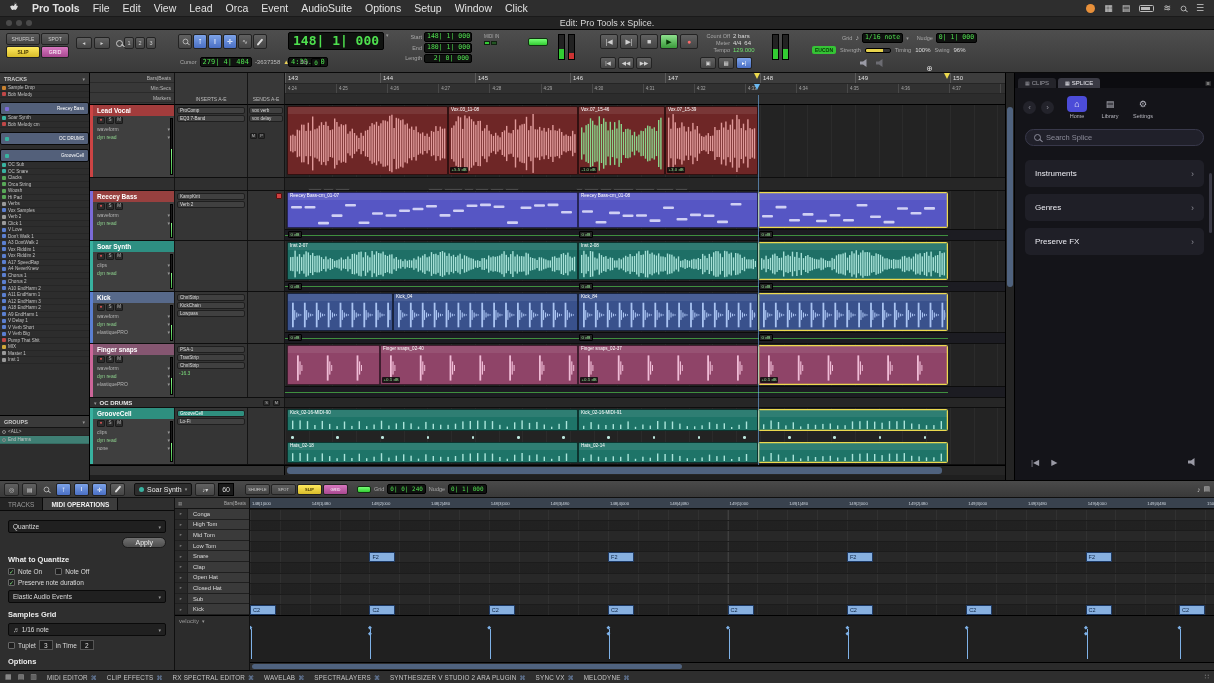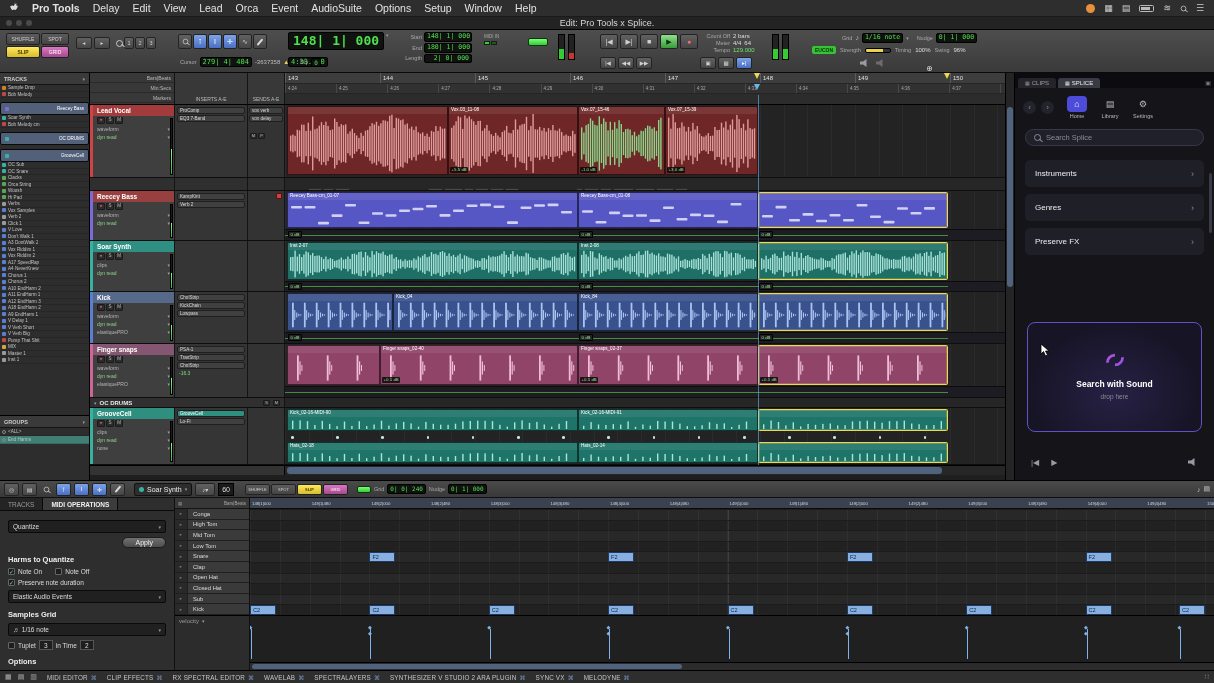--- a/index.html
+++ b/index.html
@@ -215,31 +215,31 @@
 </head>
 <body>
 
 <div id="menubar">
   <span><svg width="9" height="11" viewBox="0 0 9 11">
         <path d="M4.5 2.6c.8-1 2-1 2-1s.2 1-.6 1.9c.9-.1 2 .6 2 .6s-1.2 3.9-2.6 3.9c-.6 0-.7-.4-1.3-.4s-.8.4-1.3.4C1.3 8 .2 4.4.2 4.4s1-.9 2.2-.8c.7 0 1.2.4 1.5.4.2 0 .4-1 .6-1.4z" fill="#ddd"></path>
         <path d="M5.2.3c.2.6-.2 1.3-.6 1.6-.1-.6.2-1.3.6-1.6z" fill="#ddd"></path>
       </svg></span>
   <div id="mb-items">
       <span class="mb-item mb-first">Pro Tools</span>
-      <span class="mb-item">Delay</span>
+      <span class="mb-item">File</span>
       <span class="mb-item">Edit</span>
       <span class="mb-item">View</span>
       <span class="mb-item">Lead</span>
       <span class="mb-item">Orca</span>
       <span class="mb-item">Event</span>
       <span class="mb-item">AudioSuite</span>
       <span class="mb-item">Options</span>
       <span class="mb-item">Setup</span>
       <span class="mb-item">Window</span>
-      <span class="mb-item">Help</span>
+      <span class="mb-item">Click</span>
     </div>
   <div id="mb-right">
     <span class="dot-orange"></span>
     <span class="mbi">▦</span>
     <span class="mbi">▤</span>
     <span class="batt"></span>
     <span class="mbi">≋</span>
     <span class="mag" style="transform:scale(.8)"></span>
     <span class="mbi">☰</span>
   </div>
@@ -2209,37 +2209,20 @@
       </div>
       <div class="sp-card">
         <span class="sp-card-lbl">Genres</span>
         <span class="sp-chev">›</span>
       </div>
       <div class="sp-card">
         <span class="sp-card-lbl">Preserve FX</span>
         <span class="sp-chev">›</span>
       </div>
     </div>
-  <div id="sp-drop">
-    <svg id="sp-cursor" width="10" height="14" viewBox="0 0 10 14">
-        <path d="M1 1 L1 11 L3.5 8.5 L5.5 13 L7.5 12 L5.5 8 L9 8 Z" fill="#fff" stroke="#000" stroke-width="0.8"></path>
-      </svg>
-    <svg id="sp-logo" width="18" height="18" viewBox="0 0 20 20">
-        <defs>
-          <linearGradient id="spg" x1="0" y1="0" x2="1" y2="1">
-            <stop offset="0" stop-color="#e24bd2"></stop>
-            <stop offset="1" stop-color="#5b5bf0"></stop>
-          </linearGradient>
-        </defs>
-        <path d="M3 13 A7 7 0 0 1 10 6 L10 3 A10 10 0 0 0 0 13 Z" fill="url(#spg)"></path>
-        <path d="M17 7 A7 7 0 0 1 10 14 L10 17 A10 10 0 0 0 20 7 Z" fill="url(#spg)"></path>
-      </svg>
-    <div class="sp-drop-title">Search with Sound</div>
-    <div class="sp-drop-sub">drop here</div>
-  </div>
   <div id="sp-bottom">
     <span class="sp-pbtn">|◀</span>
     <span class="sp-pbtn">▶</span>
     <span class="spk right"></span>
   </div>
   <div id="sp-scroll"></div>
 </div>
 
 <div id="midi">
   <div id="midi-toolbar">
@@ -2279,21 +2262,21 @@
       <span class="mo-tab active">MIDI OPERATIONS</span>
     </div>
     <div class="mo-body">
       <div class="sel">
           <span>Quantize</span>
           <span class="car">▾</span>
         </div>
       <div class="mo-applyrow">
           <span class="applybtn">Apply</span>
         </div>
-      <div class="phead">Harms to Quantize</div>
+      <div class="phead">What to Quantize</div>
       <div class="mo-row">
         <span class="cb checked"></span>
           <span class="cblbl">Note On</span>
         <span class="cb" style="margin-left:10px"></span>
           <span class="cblbl">Note Off</span>
       </div>
       <div class="mo-row">
           <span class="cb checked"></span>
           <span class="cblbl">Preserve note duration</span>
         </div>

